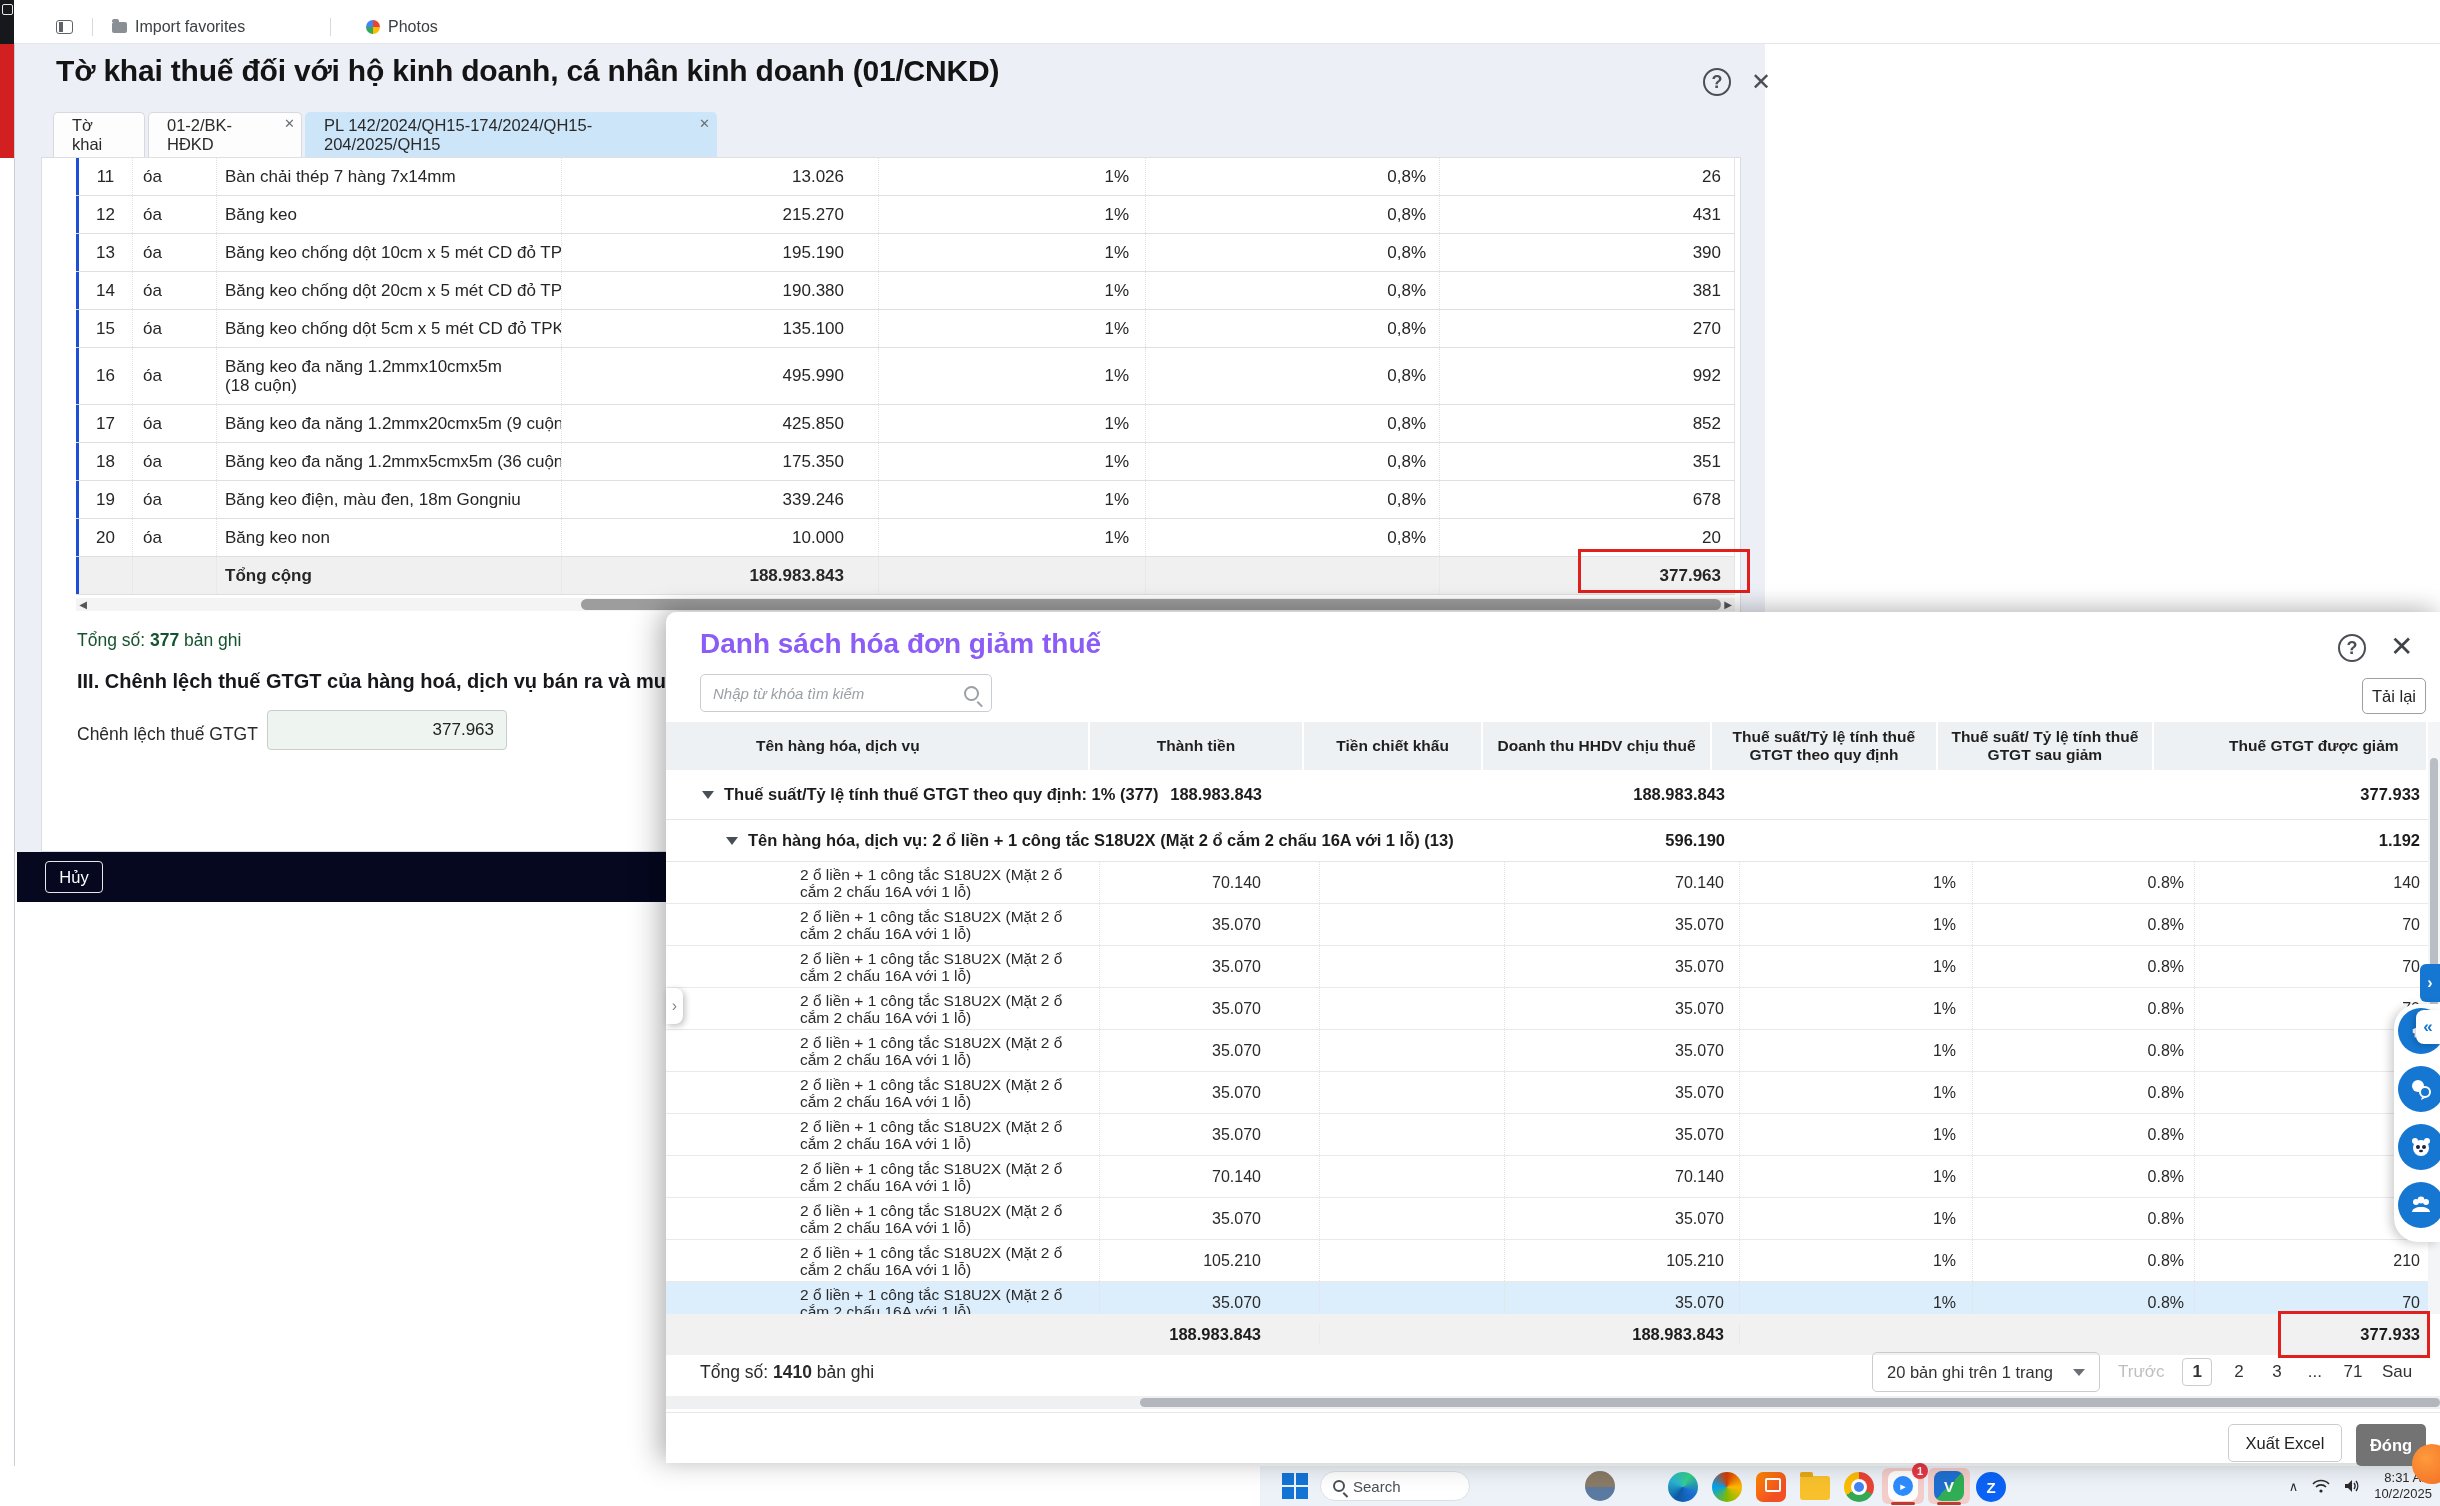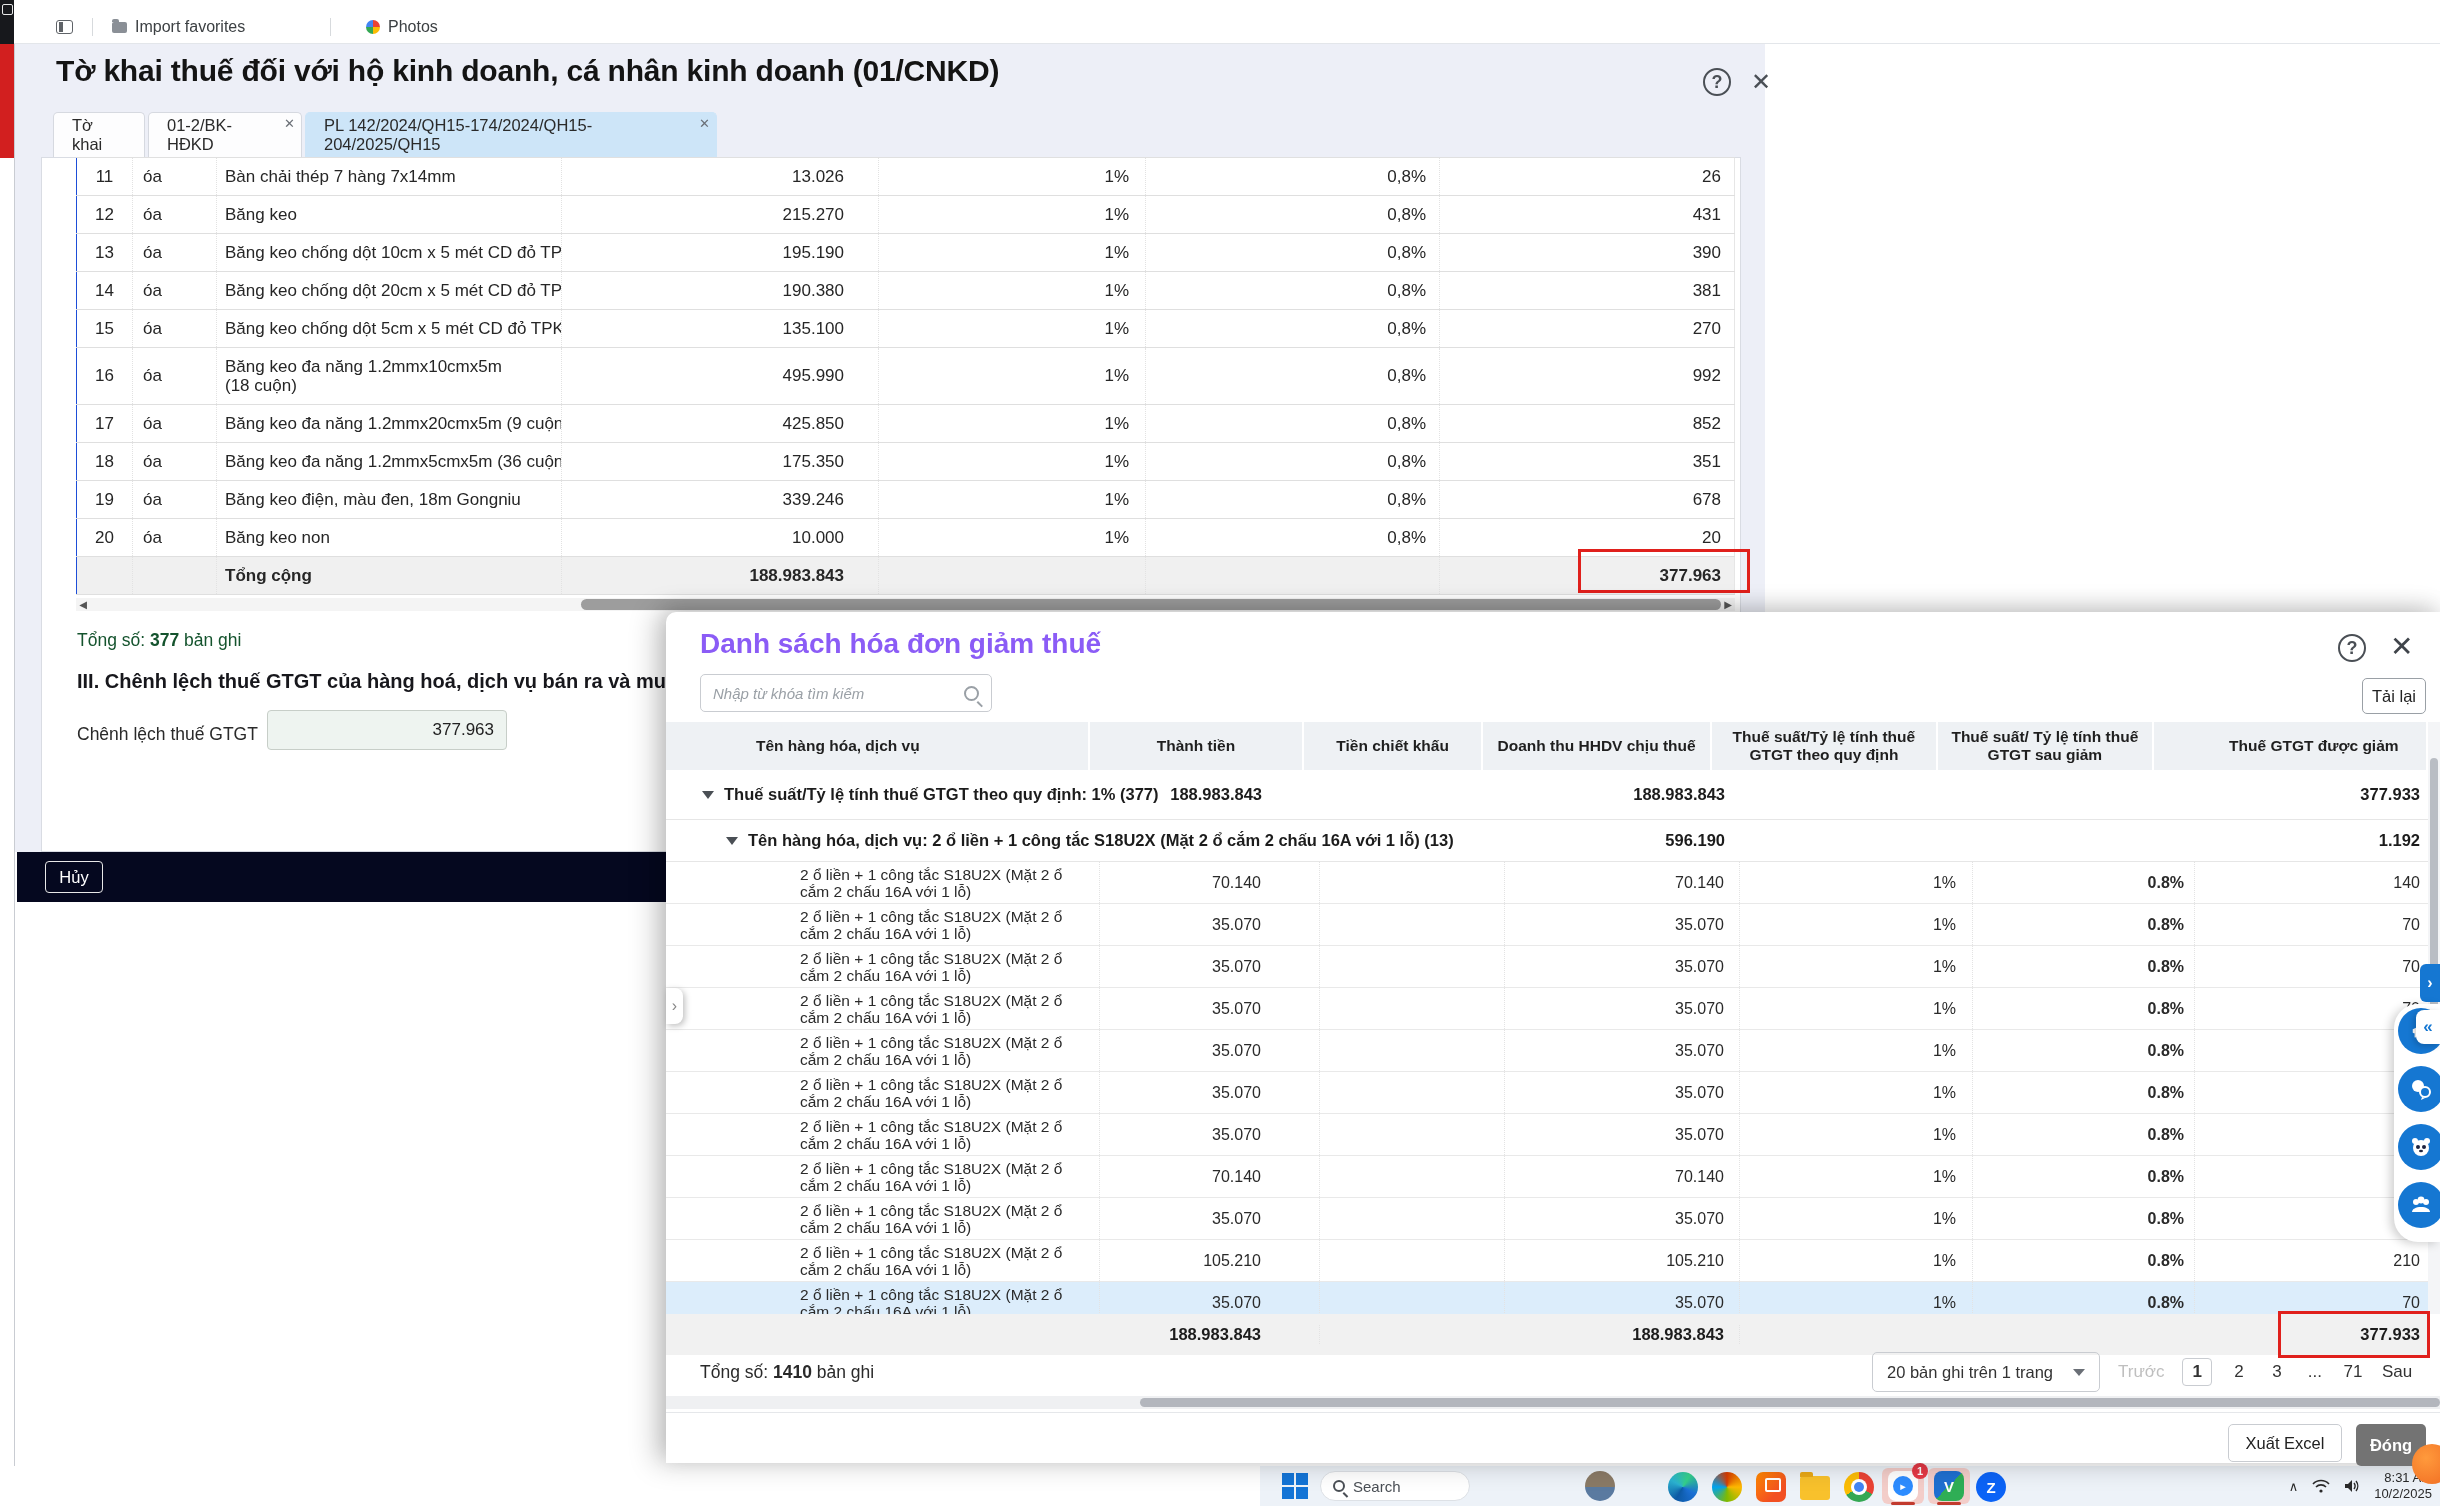--- a/index.html
+++ b/index.html
@@ -44,21 +44,21 @@
   .tab.w1{ width:92px; } .tab.w2{ width:154px; padding-right:28px; } .tab.w3{ width:412px; padding-right:26px; }
 
   .card { position:absolute; left:26px; top:113px; width:1700px; height:695px; background:#fff; border:1px solid #d9dce3; }
 
   
   .mtable { position:absolute; left:34px; top:-1px; width:1659px; border-top:1px solid #e0e0e0; }
   .mrow { display:flex; border-bottom:1px solid #dfdfdf; height:38px; background:#fff; }
   .mrow.tall { height:57px; }
   .mrow.total { background:#f0f0f0; font-weight:bold; }
   .mc { display:flex; align-items:center; font-size:17px; color:#262626; border-right:1px dotted #e2e2e2; overflow:hidden; }
-  .mc:first-child{ border-left:1px solid #1d4ed8; }
+  .mc:first-child{ border-left:3px solid #1d4ed8; }
   .mc.c1{ width:57px; justify-content:center; }
   .mc.c2{ width:84px; padding-left:10px; }
   .mc.c3{ width:345px; padding-left:8px; white-space:nowrap; }
   .mrow.tall .mc.c3{ white-space:normal; line-height:19px; }
   .mrow.tall .mc.c3 span{ display:block; width:300px; }
   .mc.c4{ width:317px; justify-content:flex-end; padding-right:34px; }
   .mc.c5{ width:267px; justify-content:flex-end; padding-right:16px; }
   .mc.c6{ width:294px; justify-content:flex-end; padding-right:13px; }
   .mc.c7{ width:295px; justify-content:flex-end; padding-right:13px; border-right:1px solid #e6e6e6; }
 
@@ -116,21 +116,21 @@
   .dbody { height:452px; overflow:hidden; }
   .drow { display:flex; height:42px; border-bottom:1px solid #e9e9e9; background:#fff; font-size:16px; color:#2a2a2a; }
   .drow.hl { background:#dcedfb; }
   .dc { display:flex; align-items:center; border-right:1px dotted #e3e3e3; }
   .dc.name { width:434px; padding-left:134px; }
   .dc.name span { display:block; width:292px; line-height:17px; font-size:15.5px; }
   .dc.amt { width:220px; justify-content:flex-end; padding-right:58px; }
   .dc.disc { width:185px; }
   .dc.rev { width:235px; justify-content:flex-end; padding-right:15px; }
   .dc.rate { width:233px; justify-content:flex-end; padding-right:16px; }
-  .dc.rate2 { width:222px; justify-content:flex-end; padding-right:10px;font-weight:bold; }
+  .dc.rate2 { width:222px; justify-content:flex-end; padding-right:10px; }
   .dc.red { width:233px; justify-content:flex-end; padding-right:8px; border-right:none; }
 
   .dtotal { display:flex; height:41px; background:#f1f1f1; font-weight:bold; font-size:16.5px; color:#1c1c1c; align-items:center; }
 
   .modal-records { position:absolute; left:34px; top:750px; font-size:17.5px; color:#2a2a2a; }
   .pagesize { position:absolute; left:1206px; top:740px; width:228px; height:40px; border:1px solid #c9ccd1; border-radius:5px; display:flex; align-items:center; padding:0 14px; font-size:16.5px; color:#333; }
   .pagesize .dd { margin-left:auto; width:0; height:0; border-left:6px solid transparent; border-right:6px solid transparent; border-top:7px solid #6a6f76; }
   .pager { position:absolute; left:1452px; top:740px; height:40px; display:flex; align-items:center; gap:18px; font-size:17px; color:#333; }
   .pager .prev { color:#bfbfbf; }
   .pager .page { min-width:22px; text-align:center; }

